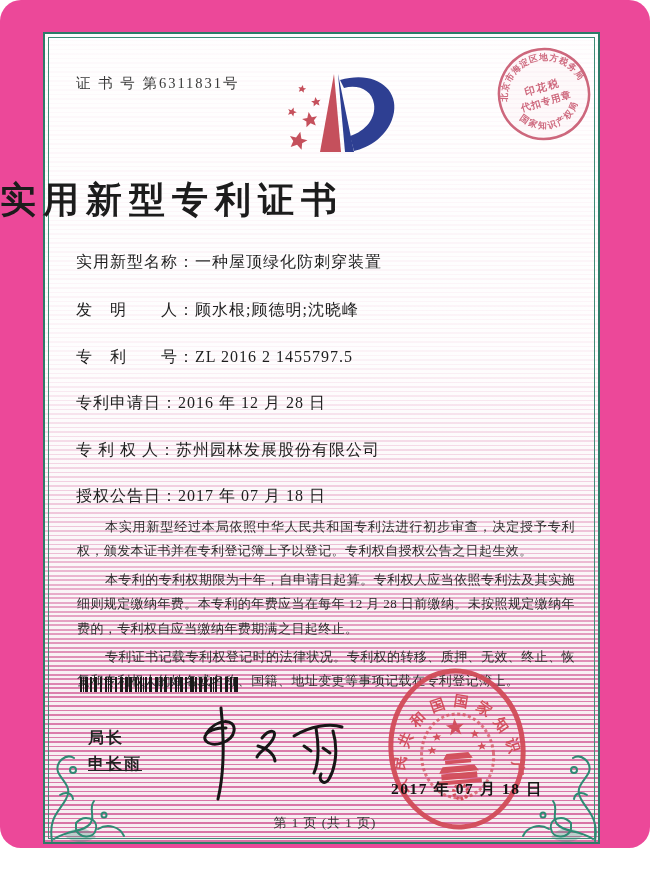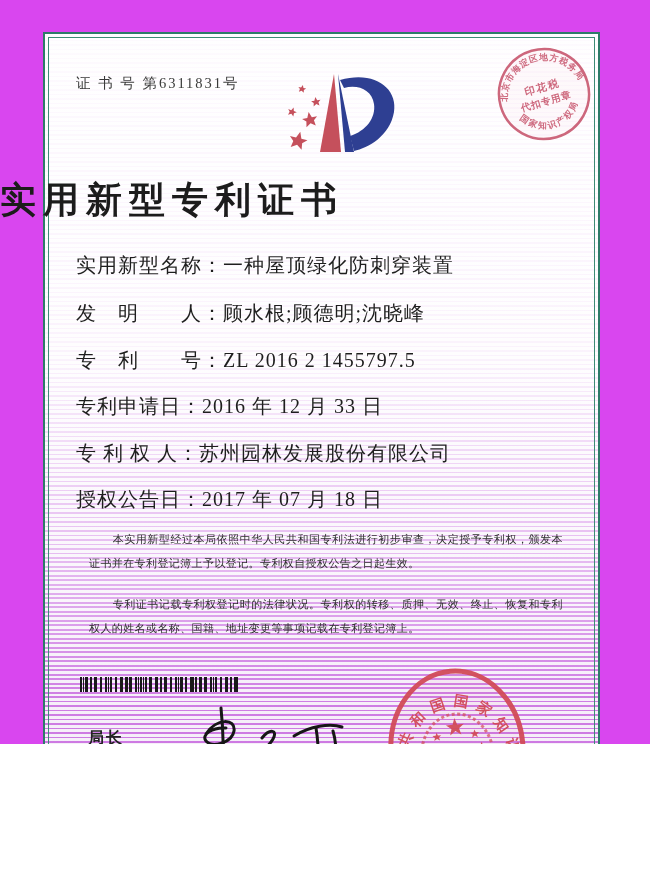--- a/index.html
+++ b/index.html
@@ -1,34 +1,34 @@
 <!DOCTYPE html>
 <html><head>
 <meta charset="utf-8">
 <style>
   html,body{margin:0;padding:0;background:#ffffff;}
-  .page{position:relative;width:650px;height:744px;background:#d946ef;overflow:hidden;
-        font-family:"Liberation Serif","DejaVu Serif",serif;color:#222;}
+  .page{position:relative;width:650px;height:848px;background:#ec4899;overflow:hidden;
+        font-family:"Liberation Serif","DejaVu Serif",serif;color:#222;border-radius:21px;}
   
   .frame{position:absolute;left:43px;top:32px;width:557px;height:812px;
          border:2.5px solid #2e7b68;box-sizing:border-box;
          background:
            linear-gradient(180deg,rgba(255,255,255,.97) 0%,rgba(255,255,255,.92) 40%,
                            rgba(255,255,255,.55) 66%,rgba(255,255,255,.18) 82%,rgba(255,255,255,.10) 100%),
            repeating-linear-gradient(0deg,rgba(124,195,160,.22) 0 1.5px,rgba(247,253,249,.9) 1.5px 4.5px);}
   .frame::after{content:"";position:absolute;inset:3px;border:1px solid #3c8a75;pointer-events:none;}
   
   .cert-number{position:absolute;left:76px;top:74px;font-size:14.5px;letter-spacing:2px;color:#3a3a3a;}
   .title{position:absolute;left:0;top:176px;width:100%;text-align:left;
          font-size:36px;font-weight:bold;letter-spacing:7px;color:#1c1c1c;}
-  .field{position:absolute;left:76px;font-size:20px;letter-spacing:1px;color:#1e1e1e;white-space:nowrap;}
+  .field{position:absolute;left:76px;font-size:16px;letter-spacing:1px;color:#1e1e1e;white-space:nowrap;}
   .flabel{color:#1e1e1e;}
   .fvalue{color:#1e1e1e;}
   .paras{position:absolute;left:73px;top:511px;width:506px;}
-  .paras p{margin:16px;text-indent:2.15em;text-align:justify;font-size:11px;
+  .paras p{margin:4px;text-indent:2.15em;text-align:justify;font-size:13px;
            line-height:24.4px;letter-spacing:.4px;color:#2d2d2d;}
   
   .barcode{position:absolute;left:80px;top:677px;width:158px;height:15px;
            background:
              repeating-linear-gradient(90deg,#1a1a1a 0 2px,transparent 2px 5px),
              repeating-linear-gradient(90deg,#1a1a1a 0 1px,transparent 1px 7px),
              repeating-linear-gradient(90deg,transparent 0 3px,#1a1a1a 3px 4px,transparent 4px 11px);}
   
   .role{position:absolute;left:88px;top:728px;font-family:"Liberation Sans","DejaVu Sans",sans-serif;
         font-size:16px;font-weight:700;color:#222;letter-spacing:2px;}
@@ -95,31 +95,32 @@
   <div class="field" style="top:252px">
     <span class="flabel">实用新型名称：</span><span class="fvalue">一种屋顶绿化防刺穿装置</span>
   </div>
   <div class="field" style="top:300px">
     <span class="flabel">发　明　　人：</span><span class="fvalue">顾水根;顾德明;沈晓峰</span>
   </div>
   <div class="field" style="top:347px">
     <span class="flabel">专　利　　号：</span><span class="fvalue">ZL 2016 2 1455797.5</span>
   </div>
   <div class="field" style="top:393px">
-    <span class="flabel">专利申请日：</span><span class="fvalue">2016 年 12 月 33 日</span>
+    <span class="flabel">专利申请日：</span><span class="fvalue">2016 年 12 月 28 日</span>
   </div>
   <div class="field" style="top:440px">
     <span class="flabel">专 利 权 人：</span><span class="fvalue">苏州园林发展股份有限公司</span>
   </div>
   <div class="field" style="top:486px">
     <span class="flabel">授权公告日：</span><span class="fvalue">2017 年 07 月 18 日</span>
   </div>
 
   <div class="paras">
     <p>本实用新型经过本局依照中华人民共和国专利法进行初步审查，决定授予专利权，颁发本证书并在专利登记簿上予以登记。专利权自授权公告之日起生效。</p>
+    <p>本专利的专利权期限为十年，自申请日起算。专利权人应当依照专利法及其实施细则规定缴纳年费。本专利的年费应当在每年 12 月 28 日前缴纳。未按照规定缴纳年费的，专利权自应当缴纳年费期满之日起终止。</p>
     <p>专利证书记载专利权登记时的法律状况。专利权的转移、质押、无效、终止、恢复和专利权人的姓名或名称、国籍、地址变更等事项记载在专利登记簿上。</p>
   </div>
 
   <div class="barcode"></div>
 
   <div class="role">局长</div>
   <div class="signer">申长雨</div>
   <svg class="sig-svg" width="170" height="110" viewBox="0 0 170 110">
     <g fill="none" stroke="#161616" stroke-width="3" stroke-linecap="round" stroke-linejoin="round">
       <path d="M24,36 C34,20 54,20 52,33 C50,45 30,50 24,43 C19,37 30,29 44,30"></path>

